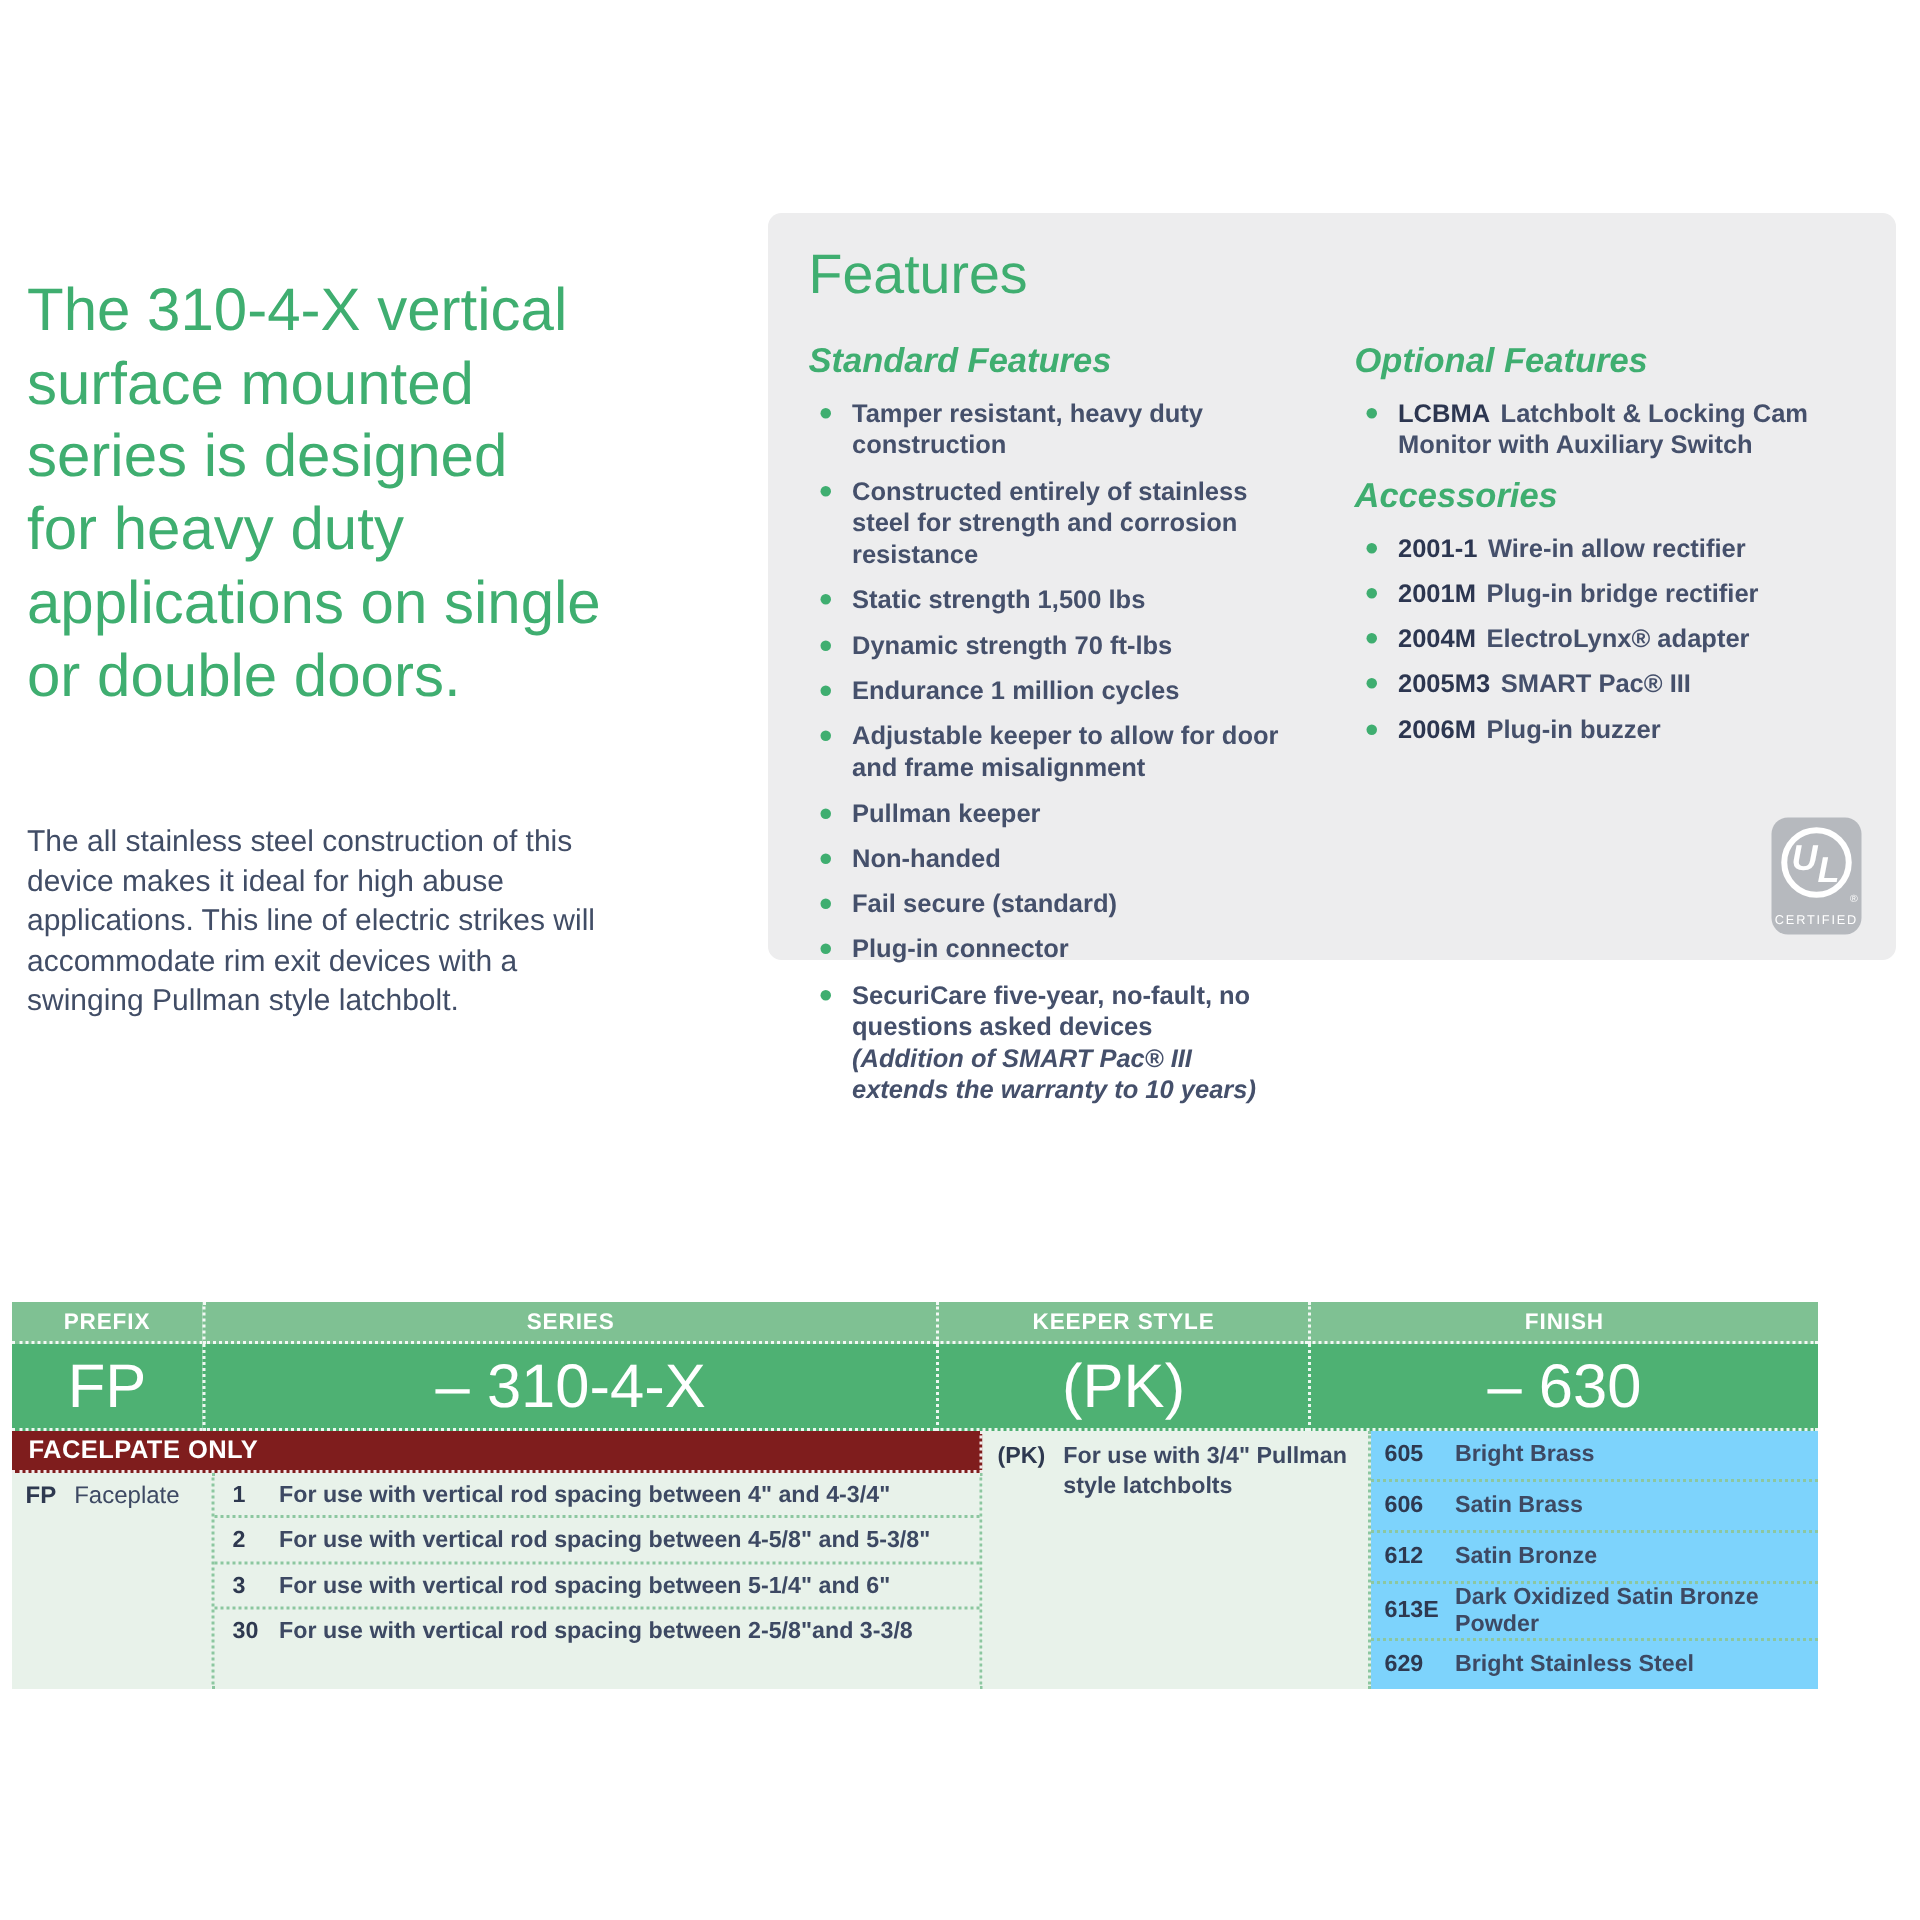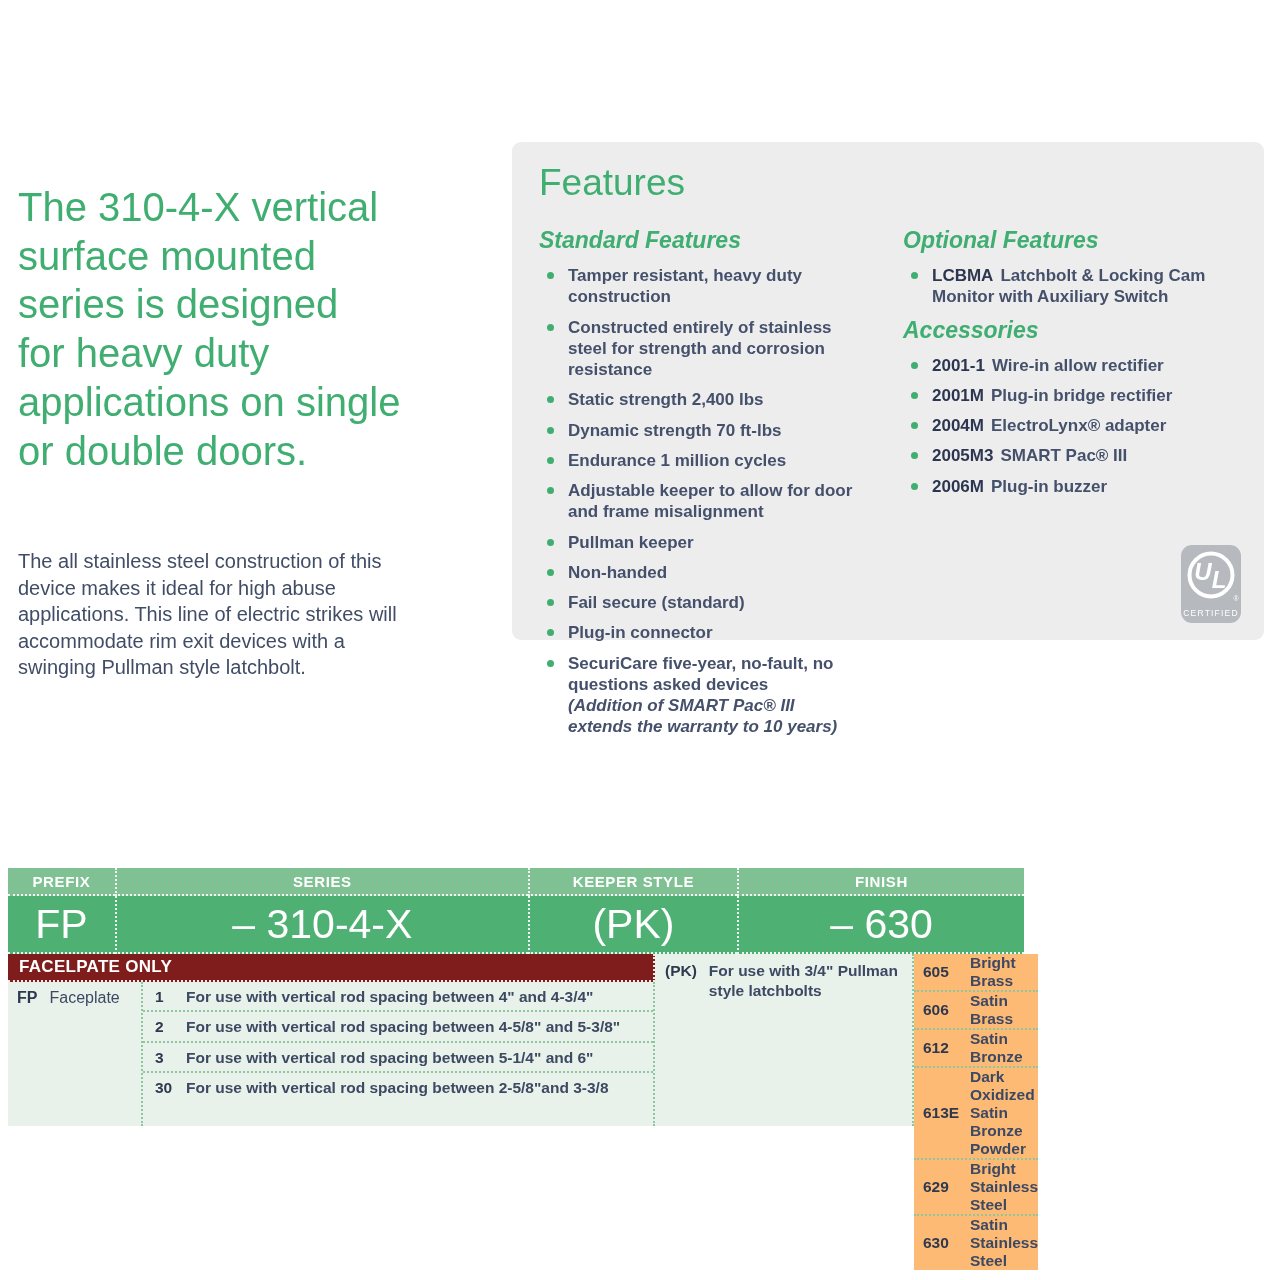--- a/index.html
+++ b/index.html
@@ -48,21 +48,21 @@
   }
   .fi-text .code{color:#2c3650;font-weight:700;margin-right:7px;}
   .fi-text .note{display:block;font-style:italic;font-weight:700;color:#45506b;}
 
   
   .ul-badge{position:absolute;right:22px;bottom:16px;width:62px;height:80px;}
 
   
   .otable{position:absolute;left:8px;top:868px;width:1264px;}
   .otable *{box-sizing:border-box;}
-  .thead-row,.tbig-row,.tbody-row{display:flex;width:1016px;}
+  .thead-row,.tbig-row,.tbody-row{display:flex;width:1204px;}
   .th{
     background:#7fc193;color:#fff;font-weight:700;font-size:15px;
     letter-spacing:.6px;text-align:center;height:28px;line-height:27px;
     border-bottom:2px dotted rgba(255,255,255,.9);
   }
   .th+.th,.tbig+.tbig{border-left:2px dotted rgba(255,255,255,.9);}
   .tbig{
     background:#4eb173;color:#fff;font-weight:400;font-size:41px;
     height:58px;display:flex;align-items:center;justify-content:center;
     border-bottom:2px dotted rgba(255,255,255,.9);
@@ -95,21 +95,21 @@
   .series-row .scode{flex:none;min-width:31px;font-weight:700;color:#2e3950;}
   .series-row .stext{font-weight:700;}
   .keeper-cell{
     width:259px;background:#e8f2ea;border-right:2px dotted #8cc7a0;
     padding:7px 8px 0 10px;font-size:15.5px;line-height:1.3;color:#3d4963;display:flex;
   }
   .keeper-cell .code{flex:none;font-weight:700;color:#2e3950;margin-right:12px;}
   .keeper-cell .ktext{font-weight:700;width:198px;}
   .finish-col{width:358px;display:flex;flex-direction:column;}
   .finish-row{
-    flex:1;background:#fdba74;display:flex;align-items:center;
+    flex:1;background:#7dd3fc;display:flex;align-items:center;
     padding-left:9px;font-size:15.5px;color:#3d4963;
     border-bottom:2px dotted #8cc7a0;
   }
   .finish-row:last-child{border-bottom:none;}
   .finish-row .fcode{flex:none;min-width:47px;font-weight:700;color:#2e3950;}
   .finish-row .flabel{font-weight:700;}
 </style>
 </head>
 <body>
 
@@ -127,21 +127,21 @@
             <div class="fi">
               <span class="dot"></span>
               <div class="fi-text"><span>Tamper resistant, heavy duty construction</span></div>
             </div>
             <div class="fi">
               <span class="dot"></span>
               <div class="fi-text"><span>Constructed entirely of stainless steel for strength and corrosion resistance</span></div>
             </div>
             <div class="fi">
               <span class="dot"></span>
-              <div class="fi-text"><span>Static strength 2,400 lbs</span></div>
+              <div class="fi-text"><span>Static strength 1,500 lbs</span></div>
             </div>
             <div class="fi">
               <span class="dot"></span>
               <div class="fi-text"><span>Dynamic strength 70 ft-lbs</span></div>
             </div>
             <div class="fi">
               <span class="dot"></span>
               <div class="fi-text"><span>Endurance 1 million cycles</span></div>
             </div>
             <div class="fi">
@@ -271,21 +271,17 @@
             <span class="flabel">Satin Bronze</span>
           </div>
           <div class="finish-row">
             <span class="fcode">613E</span>
             <span class="flabel">Dark Oxidized Satin Bronze Powder</span>
           </div>
           <div class="finish-row">
             <span class="fcode">629</span>
             <span class="flabel">Bright Stainless Steel</span>
           </div>
-          <div class="finish-row">
-            <span class="fcode">630</span>
-            <span class="flabel">Satin Stainless Steel</span>
-          </div>
         </div>
     </div>
   </div>
 
 </div>
 
 </body></html>

